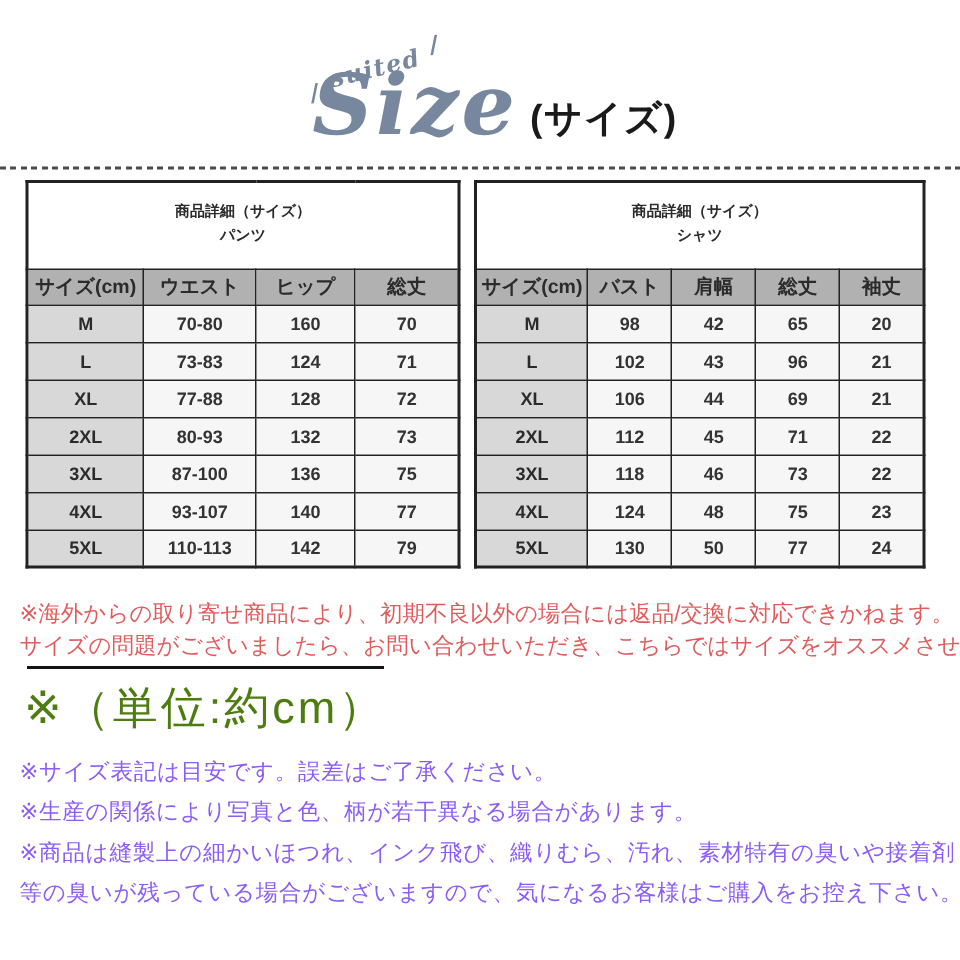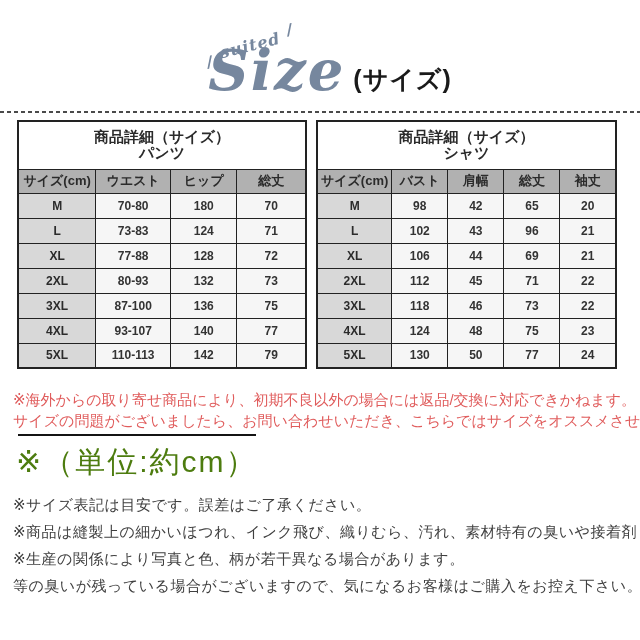--- a/index.html
+++ b/index.html
@@ -53,40 +53,40 @@
   .tables{display:flex;margin:7px 0 0 17px;}
   table.size-table{border-collapse:collapse;table-layout:fixed;}
   table.t0{width:290px;margin-right:9px;}
   table.t1{width:301px;}
   .size-table th,.size-table td{
     border:1px solid var(--border);
     text-align:center;vertical-align:middle;
     overflow:hidden;white-space:nowrap;
   }
   .size-table{border:2px solid var(--border);}
-  .tbl-title{background:#ffffff;height:48px;font-size:15px;font-weight:bold;line-height:16px;}
+  .tbl-title{background:#ffffff;height:58px;font-size:10px;font-weight:bold;line-height:16px;}
   .col-hdr{background:var(--hdr-gray);height:24px;font-size:13px;font-weight:bold;}
   .size-cell{background:var(--size-gray);font-size:12px;font-weight:bold;height:25px;}
   .data-cell{background:var(--cell-bg);font-size:12px;font-weight:bold;height:25px;color:#333;}
   .t0 col:nth-child(1){width:27%;}
   .t0 col:nth-child(2){width:26%;}
   .t0 col:nth-child(3){width:23%;}
   .t0 col:nth-child(4){width:24%;}
   .t1 col:nth-child(1){width:25%;}
   .t1 col:nth-child(n+2){width:18.75%;}
 
   
   .red-notes{margin:20px 0 0 13px;color:var(--red);font-size:15px;line-height:21px;}
   .red-notes .note-line{white-space:nowrap;}
   .heading-divider{margin:3px 0 0 18px;width:238px;height:2px;background:#141414;}
   .unit-heading{
     margin:6px 0 0 16px;color:#4d7c0f;
     font-size:30px;font-weight:normal;letter-spacing:2px;
   }
-  .black-notes{margin:8px 0 0 13px;color:#404040;font-size:15px;line-height:27px;}
+  .black-notes{margin:8px 0 0 13px;color:#8b5cf6;font-size:15px;line-height:27px;}
   .black-notes .note-line{white-space:nowrap;letter-spacing:0.5px;}
 </style>
 </head>
 <body>
 
 <div class="page">
 
   <header class="header">
     <div class="deco">
       <span class="slash left">/</span>
@@ -120,21 +120,21 @@
             <th class="col-hdr">サイズ(cm)</th>
             <th class="col-hdr">ウエスト</th>
             <th class="col-hdr">ヒップ</th>
             <th class="col-hdr">総丈</th>
           </tr>
         </thead>
         <tbody>
           <tr>
             <th class="size-cell">M</th>
             <td class="data-cell">70-80</td>
-            <td class="data-cell">180</td>
+            <td class="data-cell">160</td>
             <td class="data-cell">70</td>
           </tr>
           <tr>
             <th class="size-cell">L</th>
             <td class="data-cell">73-83</td>
             <td class="data-cell">124</td>
             <td class="data-cell">71</td>
           </tr>
           <tr>
             <th class="size-cell">XL</th>
@@ -249,18 +249,18 @@
     <div class="note-line">※海外からの取り寄せ商品により、初期不良以外の場合には返品/交換に対応できかねます。</div>
     <div class="note-line">サイズの問題がございましたら、お問い合わせいただき、こちらではサイズをオススメさせていただきます。</div>
   </div>
 
   <div class="heading-divider"></div>
 
   <h2 class="unit-heading">※（単位:約cm）</h2>
 
   <div class="black-notes">
     <div class="note-line">※サイズ表記は目安です。誤差はご了承ください。</div>
+    <div class="note-line">※生産の関係により写真と色、柄が若干異なる場合があります。</div>
     <div class="note-line">※商品は縫製上の細かいほつれ、インク飛び、織りむら、汚れ、素材特有の臭いや接着剤</div>
-    <div class="note-line">※生産の関係により写真と色、柄が若干異なる場合があります。</div>
     <div class="note-line">等の臭いが残っている場合がございますので、気になるお客様はご購入をお控え下さい。</div>
   </div>
 
 </div>
 
 </body></html>

